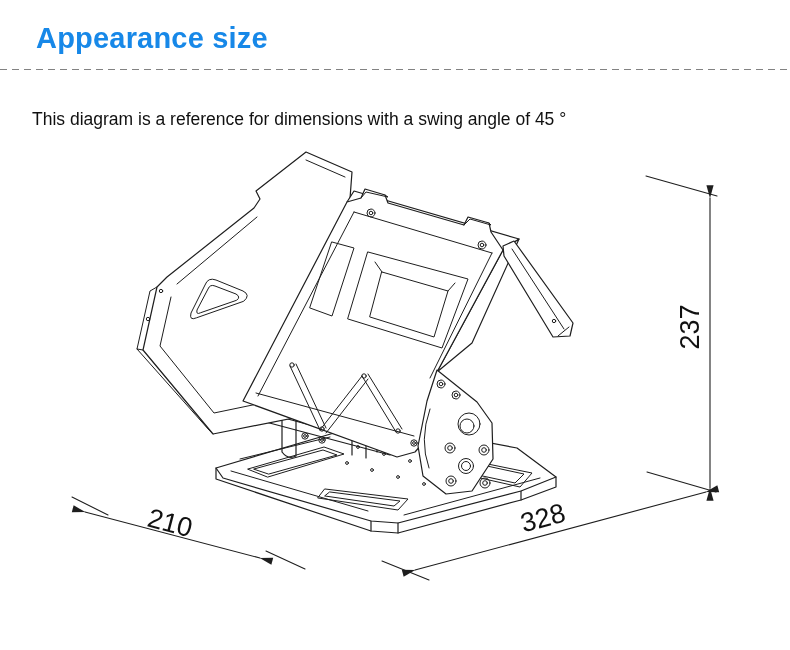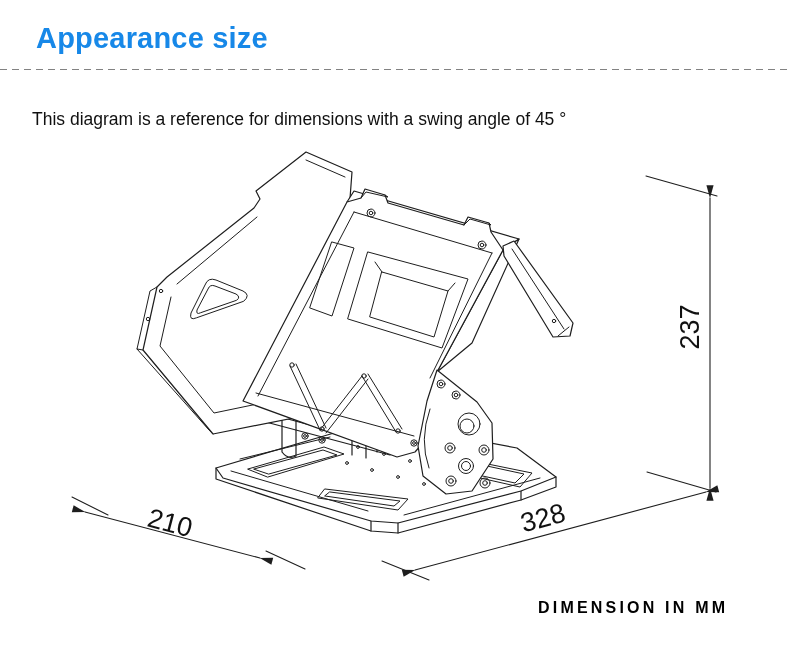--- a/index.html
+++ b/index.html
@@ -151,14 +151,13 @@
       <text class="dim-text" transform="translate(170,523) rotate(14.7)" text-anchor="middle" dominant-baseline="central">210</text>
     </g>
 
     <g>
       <path class="dim" d="M382,561 L429,580"></path>
       <line class="dim" x1="415" y1="570" x2="706" y2="492" marker-start="url(#arrow)" marker-end="url(#arrow)"></line>
       <text class="dim-text" transform="translate(543,518) rotate(-15)" text-anchor="middle" dominant-baseline="central">328</text>
     </g>
   </svg>
 
-  <div class="note">DIMENSION IN MM</div>
 </div>
 
 </body></html>

